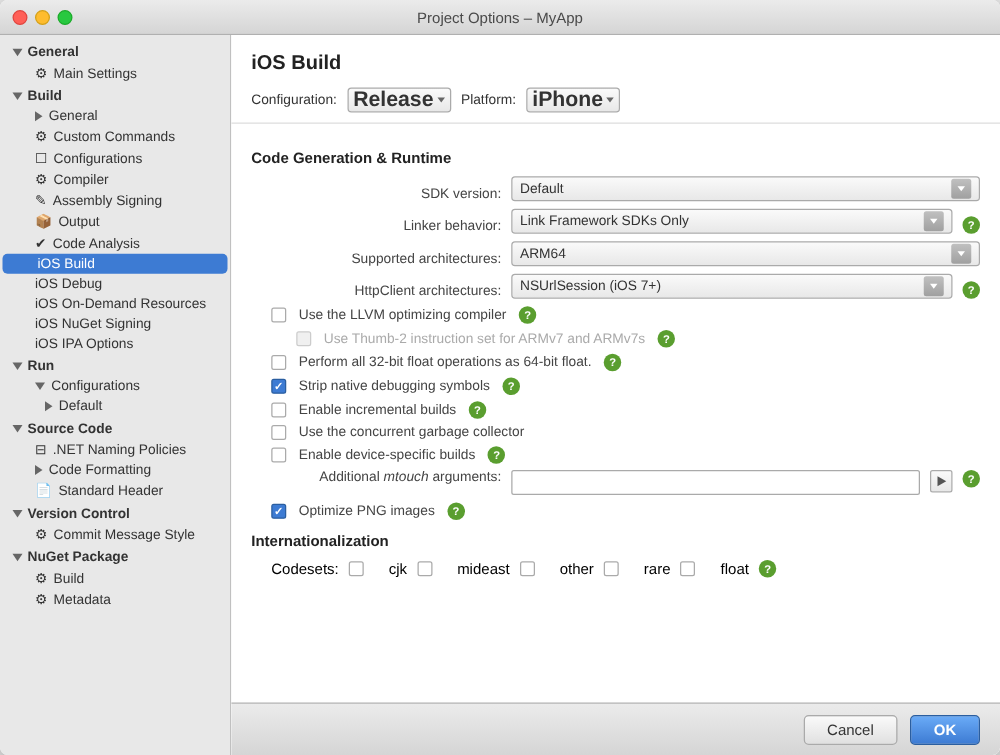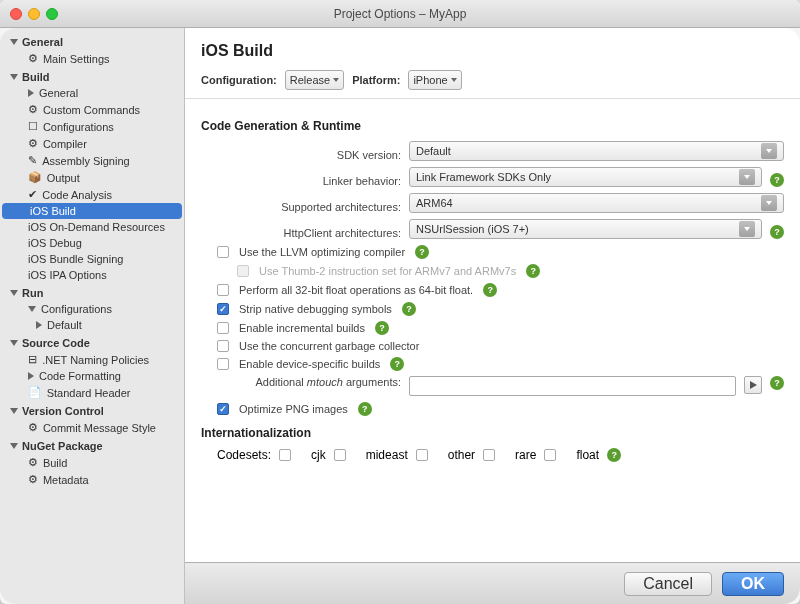--- a/index.html
+++ b/index.html
@@ -50,21 +50,20 @@
       position: absolute;
       left: 50%;
       transform: translateX(-50%);
       color: #4a4a4a;
       font-size: 12px;
     }
     .content {
       display: flex;
       flex: 1;
       overflow: hidden;
-      border-radius: 16px;
     }
     
     .sidebar {
       width: 185px;
       background: #e8e8e8;
       border-right: 1px solid #c0c0c0;
       overflow-y: auto;
       flex-shrink: 0;
       padding: 4px 0;
     }
@@ -132,33 +131,33 @@
       color: #222;
       margin-bottom: 10px;
     }
     .config-row {
       display: flex;
       align-items: center;
       gap: 8px;
       font-size: 11px;
       color: #333;
     }
-    .config-label { font-weight: 700; }
+    .config-label { font-weight: 400; }
     .select-box {
       display: flex;
       align-items: center;
       border: 1px solid #aaa;
       border-radius: 3px;
       background: linear-gradient(to bottom, #fafafa, #e8e8e8);
       height: 20px;
       padding: 0 4px;
       gap: 3px;
       cursor: pointer;
     }
-    .select-box .select-text { font-size: 11px; color: #333; }
+    .select-box .select-text { font-size: 17px; color: #333; font-weight: bold; }
     .select-arrow {
       width: 0; height: 0;
       border-left: 3px solid transparent;
       border-right: 3px solid transparent;
       border-top: 4px solid #666;
     }
     .main-body {
       padding: 10px 16px;
       flex: 1;
     }
@@ -331,21 +330,21 @@
       align-items: center;
       justify-content: flex-end;
       padding: 0 16px;
       gap: 10px;
       flex-shrink: 0;
     }
     .btn {
       height: 24px;
       padding: 0 18px;
       border-radius: 4px;
-      font-size: 16px;
+      font-size: 12px;
       cursor: pointer;
       border: 1px solid #aaa;
       background: linear-gradient(to bottom, #fafafa, #e0e0e0);
       color: #333;
     }
     .btn-ok {
       background: linear-gradient(to bottom, #6aabf7, #3d7bd3);
       border-color: #2a5ea0;
       color: #fff;
       font-weight: 600;
@@ -407,27 +406,27 @@
         <span>Output</span>
       </div>
       <div class="sidebar-item sub">
         <span>✔</span>
         <span>Code Analysis</span>
       </div>
       <div class="sidebar-item sub active">
         <span>iOS Build</span>
       </div>
       <div class="sidebar-item sub">
+        <span>iOS Debug</span>
+      </div>
+      <div class="sidebar-item sub">
         <span>iOS On-Demand Resources</span>
       </div>
       <div class="sidebar-item sub">
-        <span>iOS Debug</span>
-      </div>
-      <div class="sidebar-item sub">
-        <span>iOS Bundle Signing</span>
+        <span>iOS NuGet Signing</span>
       </div>
       <div class="sidebar-item sub">
         <span>iOS IPA Options</span>
       </div>
 
       <div class="sidebar-section-header">
         <span class="triangle-down"></span>
         <span>Run</span>
       </div>
       <div class="sidebar-item sub">

